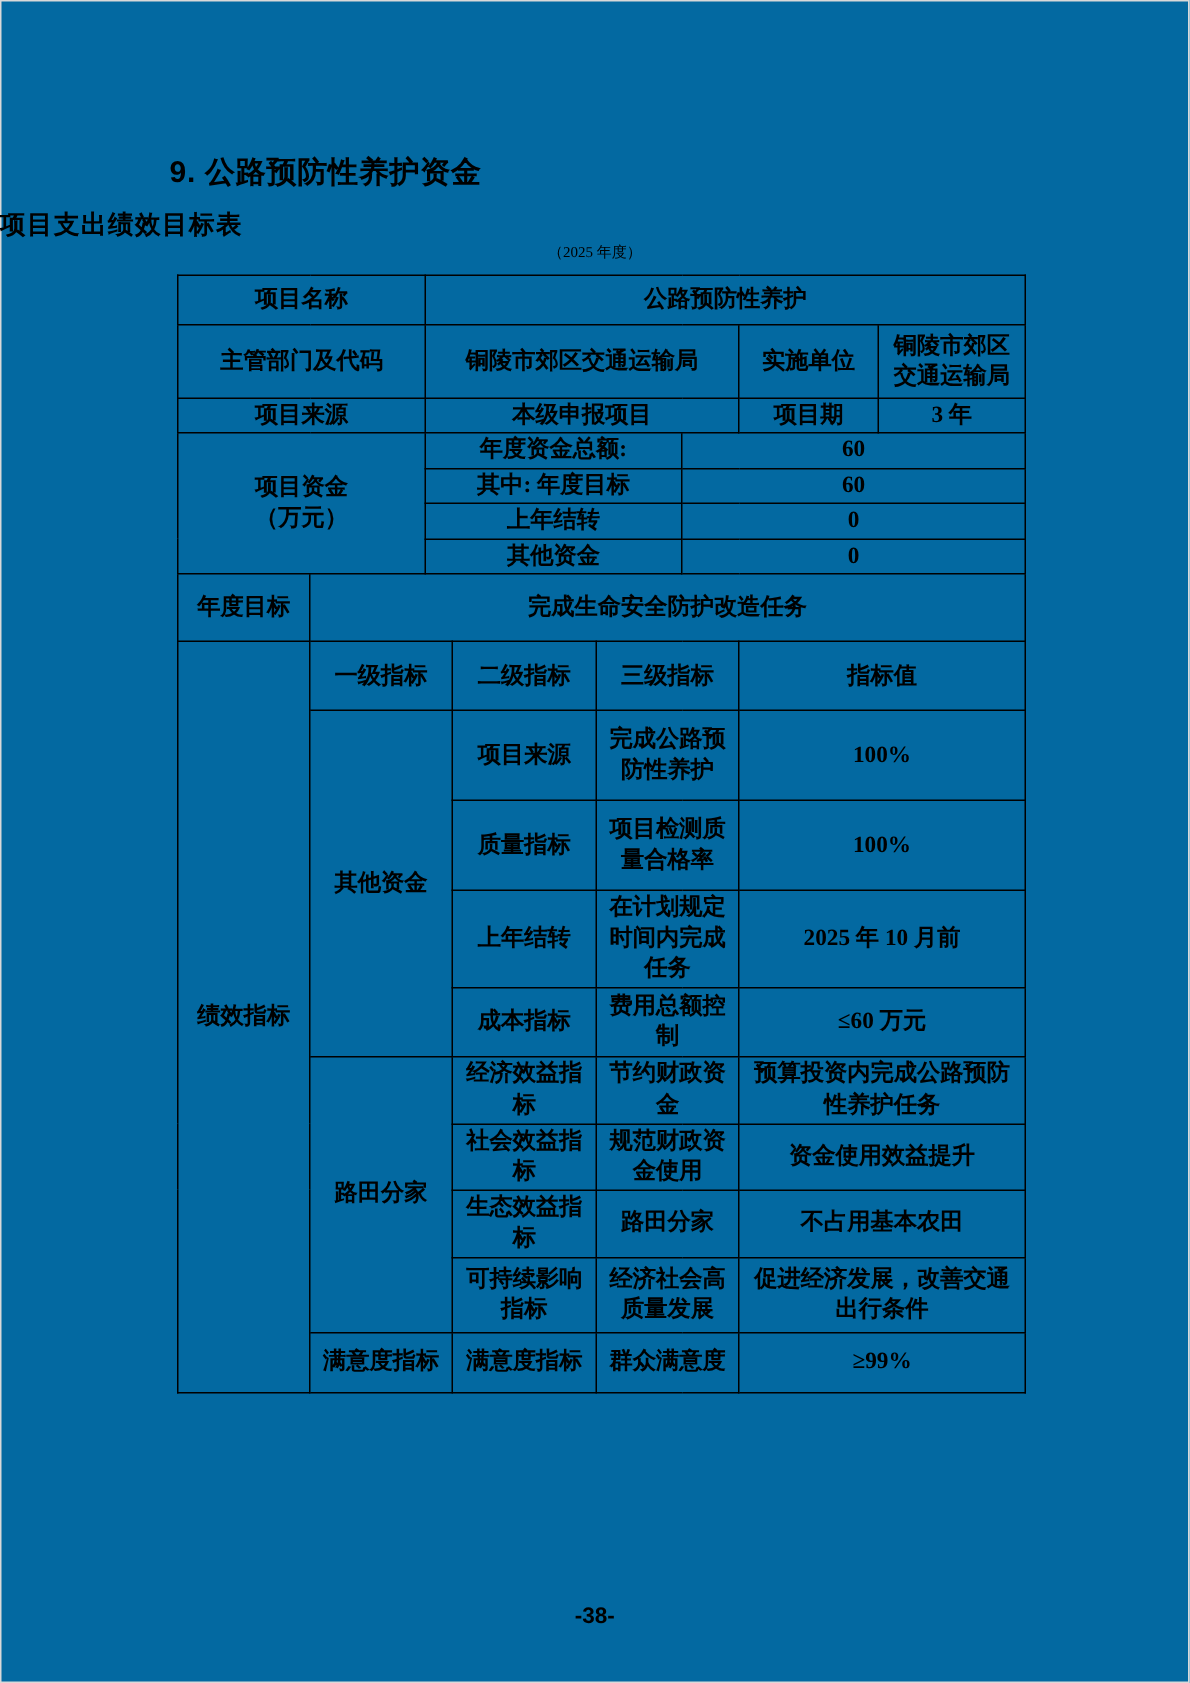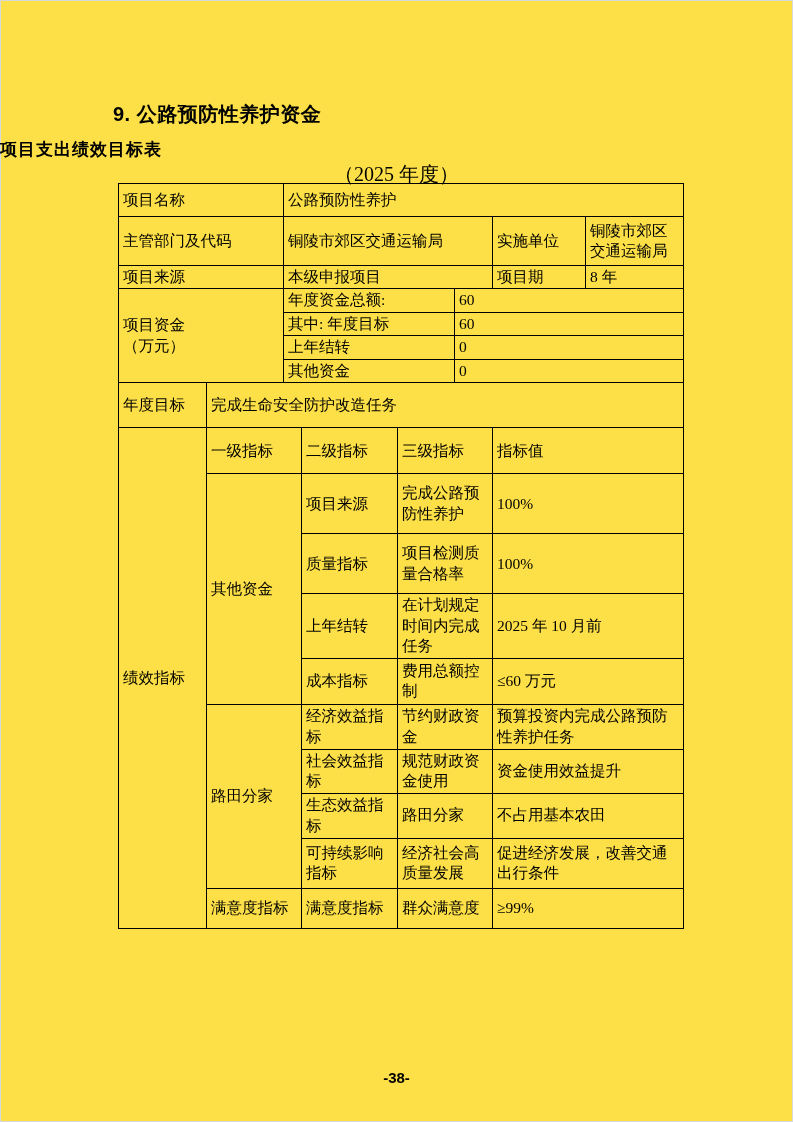--- a/index.html
+++ b/index.html
@@ -1,54 +1,55 @@
 <!DOCTYPE html>
 <html><head>
 <meta charset="utf-8">
 <style>
   * { margin:0; padding:0; box-sizing:border-box; }
   html,body { background:#ffffff; }
   .page {
     position:relative;
     width:793px; height:1122px;
-    background:#fde047;
+    background:#0369a1;
     box-shadow: inset 0 0 0 1px #d9d9d9;
     font-family:"Liberation Serif","DejaVu Serif",serif;
     color:#000000;
     overflow:hidden;
   }
   .heading {
     position:absolute; top:101px; left:113px;
     font-size:20px; font-weight:bold;
     font-family:"Liberation Sans","DejaVu Sans",sans-serif;
     letter-spacing:0.5px;
   }
   .tbl-title {
     position:absolute; top:138px; left:0; width:793px;
     text-align:left; font-size:17px; font-weight:bold;
     letter-spacing:1px;
   }
   .tbl-subtitle {
     position:absolute; top:161px; left:0; width:793px;
-    text-align:center; font-size:20px;
+    text-align:center; font-size:10px;
   }
   table.main {
     position:absolute; top:183px; left:118px;
     width:565px;
     border-collapse:collapse;
     table-layout:fixed;
     font-size:15.5px;
     line-height:1.32;
   }
   table.main td {
     border:1.5px solid #000000;
-    text-align:left;
+    text-align:center;
     vertical-align:middle;
     padding:1px 4px;
     overflow:hidden;
+    font-weight:bold;
   }
   
   tr.h33 td{height:33px;} tr.h49 td{height:49px;} tr.h23 td{height:23px;}
   tr.h22 td{height:22px;} tr.h45 td{height:45px;} tr.h46 td{height:46px;}
   tr.h60 td{height:60px;} tr.h62 td{height:62px;margin-top:39px;} tr.h44 td{height:44px;}
   tr.h50 td{height:50px;} tr.h40 td{height:40px;}
   td.left   { text-align:left; padding-left:10px; }
   td.right  { text-align:right; padding-right:6px; }
   td.goalv  { text-align:left; padding-left:8px; }
   td.wrap5  { padding-left:6px; padding-right:6px; }
@@ -91,21 +92,21 @@
       <td colspan="2">主管部门及代码</td>
       <td colspan="4">铜陵市郊区交通运输局</td>
       <td>实施单位</td>
       <td class="wrap5">铜陵市郊区交通运输局</td>
     </tr>
 
     <tr class="h23">
       <td colspan="2">项目来源</td>
       <td colspan="4">本级申报项目</td>
       <td>项目期</td>
-      <td>8 年</td>
+      <td>3 年</td>
     </tr>
 
     <tr class="h22">
       <td colspan="2" rowspan="4">
         <div>项目资金</div>
         <div>（万元）</div>
       </td>
       <td colspan="3" class="left">年度资金总额:</td>
       <td colspan="3">60</td>
     </tr>

